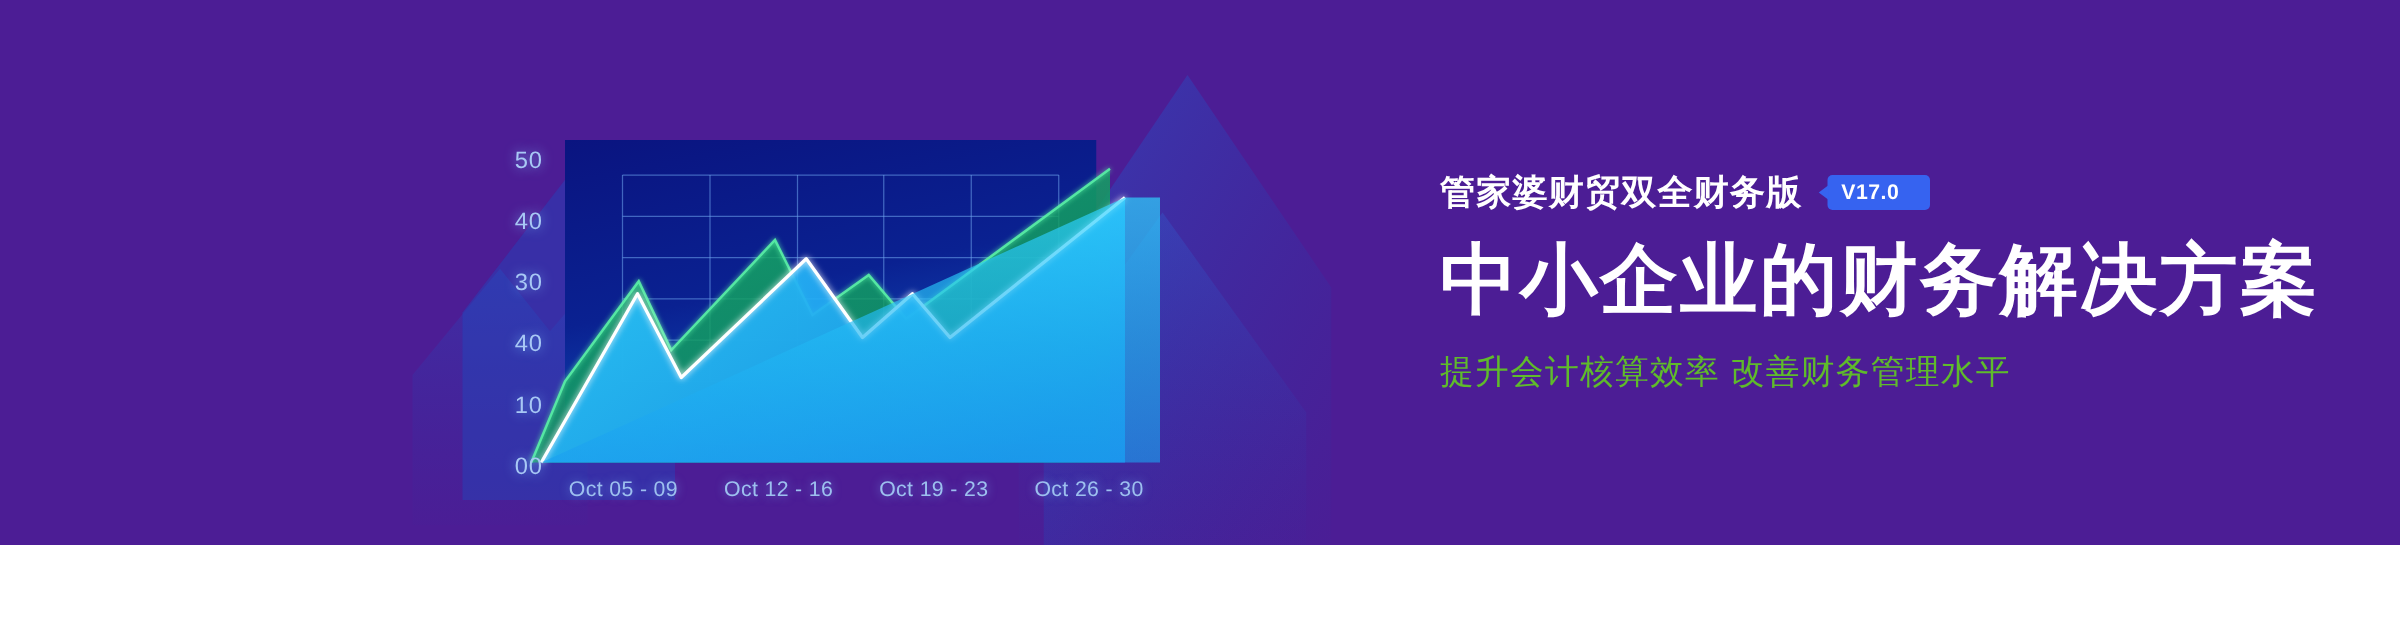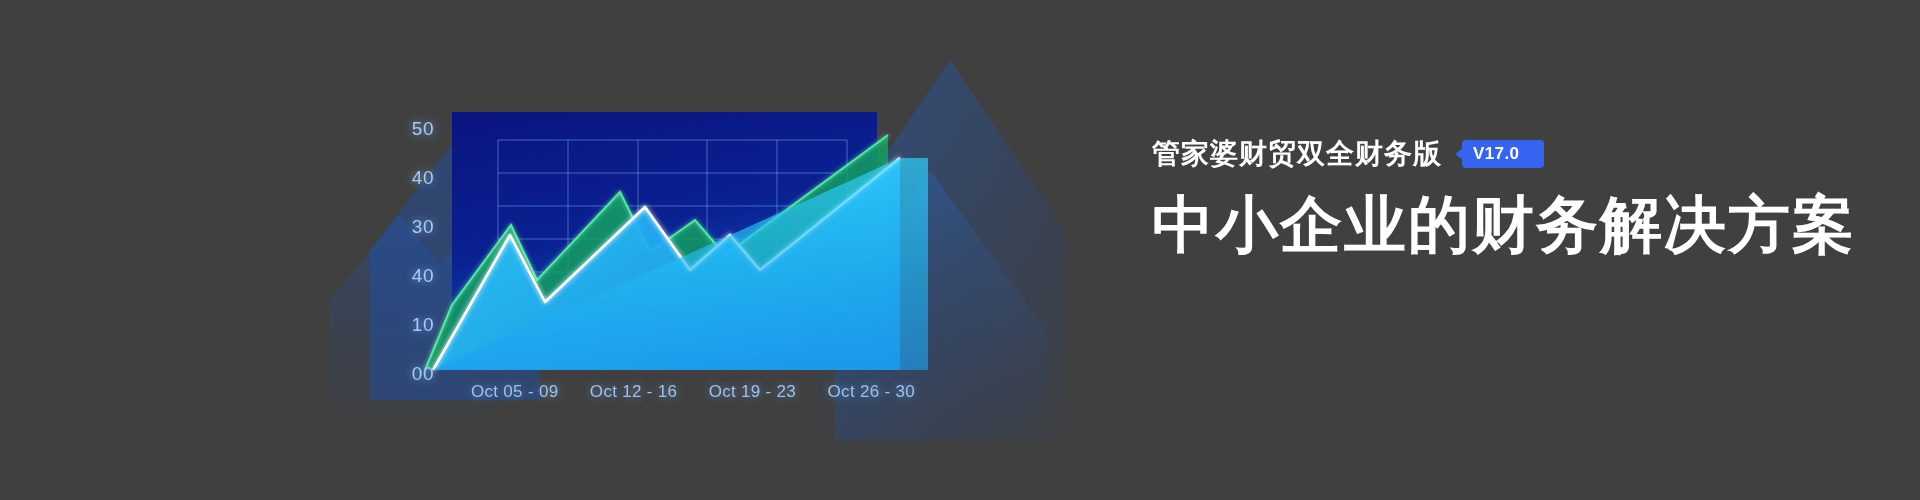--- a/index.html
+++ b/index.html
@@ -3,22 +3,22 @@
 <meta charset="utf-8">
 <style>
   * { margin:0; padding:0; box-sizing:border-box; }
   html, body {
     width:1920px; height:500px;
     overflow:hidden;
     font-family:"Liberation Sans","DejaVu Sans",sans-serif;
   }
   #banner {
     position:relative;
-    width:1920px; height:500px;
-    background:#404040;
+    width:1920px; height:436px;
+    background:#4c1d95;
     overflow:hidden;
   }
 
   
   .bg-layer { position:absolute; inset:0; pointer-events:none; }
 
   
   #chart-graphic {
     position:absolute;
     left:330px; top:80px;
@@ -50,21 +50,20 @@
     display:flex;
     justify-content:space-between;
     align-items:center;
   }
   .x-tick {
     font-size:17px;
     color:#9dc0ef;
     text-shadow:0 0 8px rgba(120,190,255,.6);
     white-space:nowrap;
     letter-spacing:.3px;
-    margin-left:16px;
   }
 
   
   #copy {
     position:absolute;
     left:1152px; top:128px;
     width:700px;
   }
   #brand-row {
     display:flex;
@@ -234,15 +233,16 @@
     <span class="x-tick">Oct 19 - 23</span>
     <span class="x-tick">Oct 26 - 30</span>
   </div>
 
   <div id="copy">
     <div id="brand-row">
       <div id="brand-name">管家婆财贸双全财务版</div>
       <div id="version-badge">V17.0</div>
     </div>
     <div id="headline">中小企业的财务解决方案</div>
+    <div id="subhead">提升会计核算效率  改善财务管理水平</div>
   </div>
 
 </div>
 
 </body></html>

